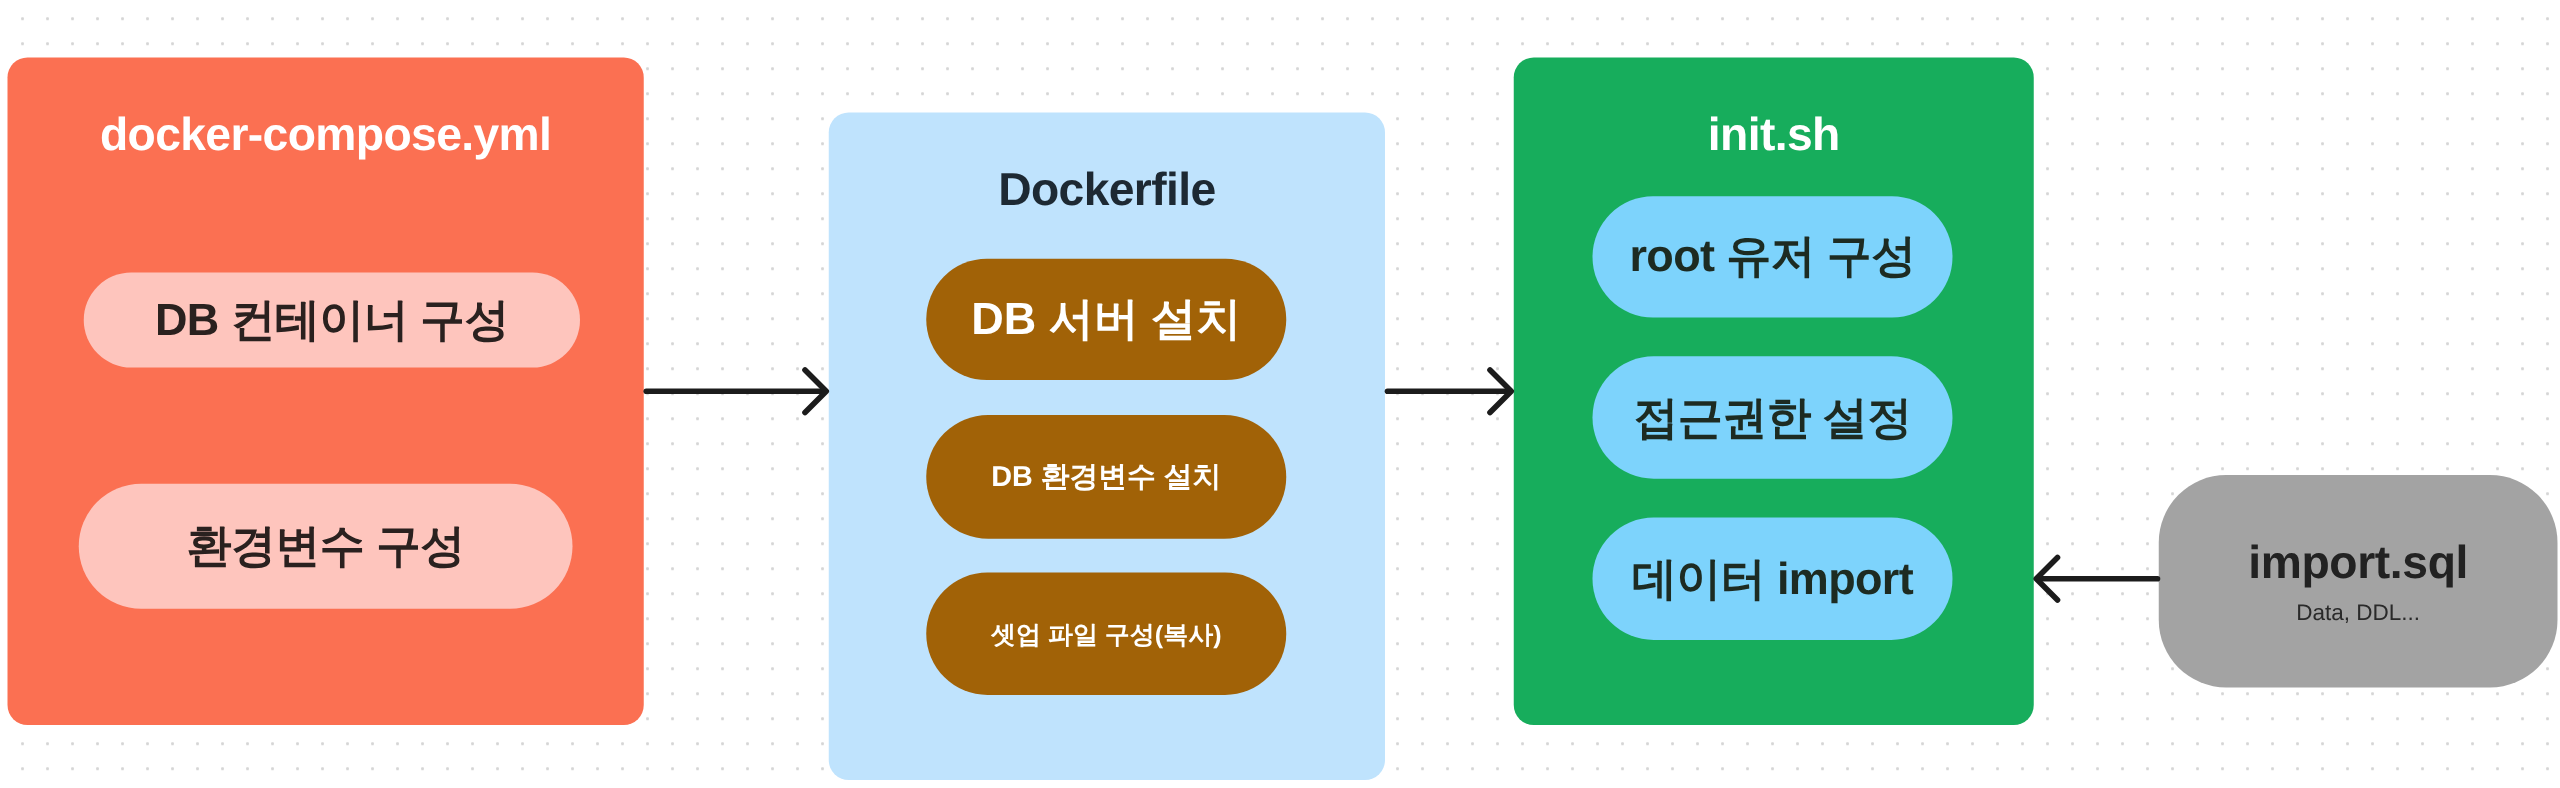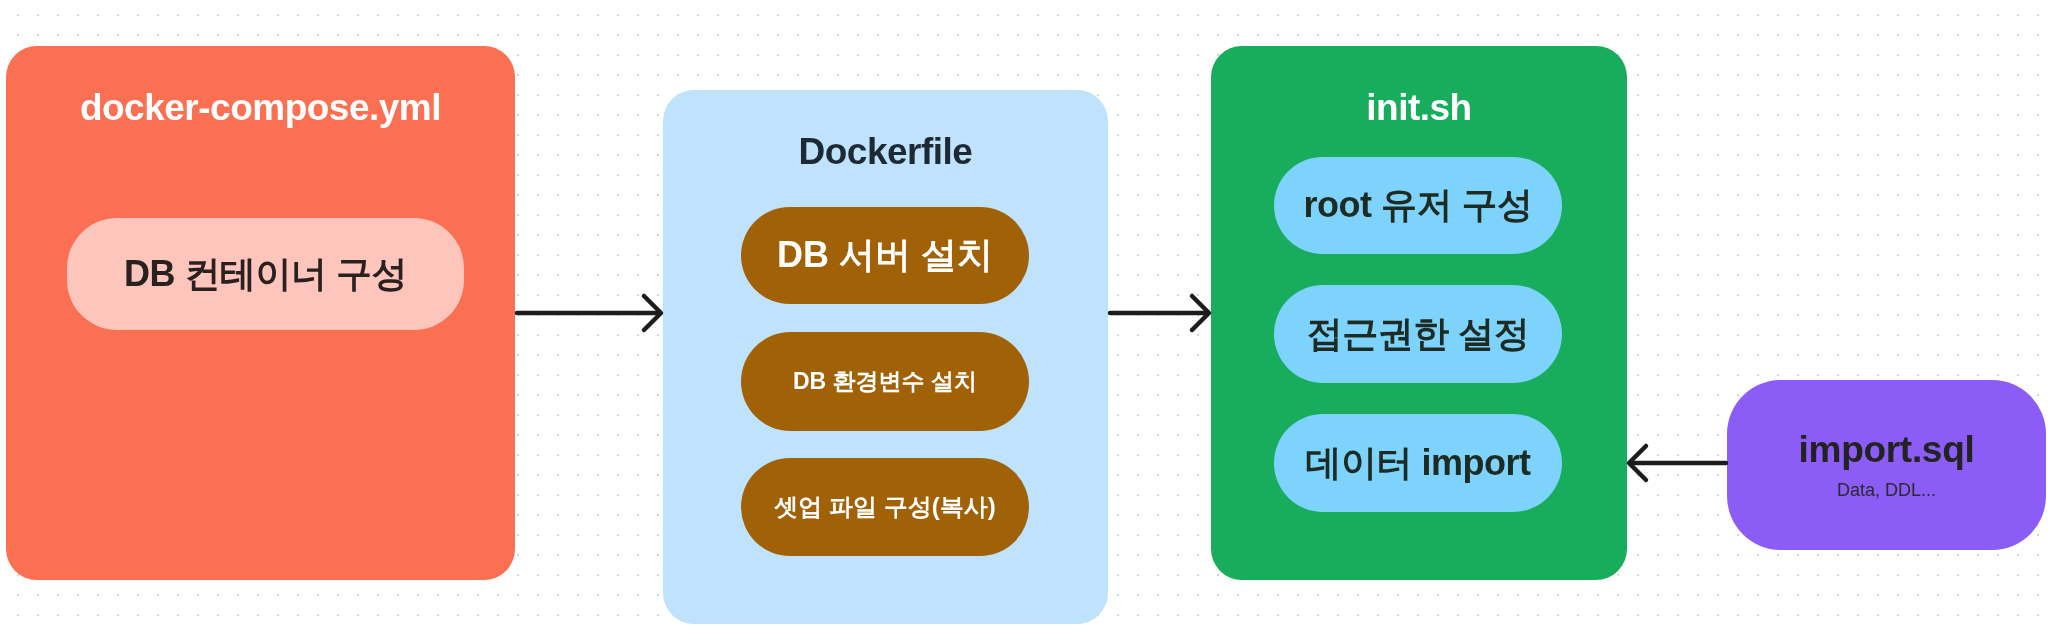--- a/index.html
+++ b/index.html
@@ -5,71 +5,72 @@
   html, body { margin: 0; padding: 0; }
   body {
     width: 2048px; height: 630px; position: relative; overflow: hidden;
     background-color: #ffffff;
     background-image: radial-gradient(circle, #d6d6d6 1px, transparent 1.4px);
     background-size: 20px 20px;
     background-position: 8px 5px;
     font-family: "Liberation Sans", "DejaVu Sans", sans-serif;
   }
   .panel {
-    position: absolute; top: 46px; height: 534px; border-radius: 31px; box-sizing: border-box;
+    position: absolute; top: 46px; height: 534px; border-radius: 16px; box-sizing: border-box;
   }
   .panel-title {
     position: absolute; left: 0; right: 0; top: 40px; text-align: center;
     font-weight: 700; font-size: 37px; letter-spacing: -0.5px; line-height: 44px;
   }
   .pill {
     position: absolute; display: flex; align-items: center; justify-content: center;
     border-radius: 50px; font-weight: 700; box-sizing: border-box; white-space: nowrap;
   }
   #p-compose { left: 6px; width: 509px; background: #fb7052; }
   #p-compose .panel-title { color: #ffffff; }
   #p-compose .pill { background: #fec5bd; color: #2a211f; font-size: 36px; letter-spacing: -0.5px; }
-  #cp1 { left: 61px; top: 172px; width: 397px; height: 112px; }
+  #cp1 { left: 61px; top: 172px; width: 397px; height: 76px; }
   #cp2 { left: 57px; top: 341px; width: 395px; height: 100px; }
 
   #p-docker { left: 663px; width: 445px; background: #bfe3fd; margin-top: 44px; }
   #p-docker .panel-title { color: #1d2933; }
   #p-docker .pill { background: #a16207; color: #ffffff; }
   #dp1 { left: 78px; top: 117px; width: 288px; height: 97px; font-size: 36px; }
   #dp2 { left: 78px; top: 242px; width: 288px; height: 99px; font-size: 23px; }
-  #dp3 { left: 78px; top: 368px; width: 288px; height: 98px; font-size: 24px; text-align: center; }
+  #dp3 { left: 78px; top: 368px; width: 288px; height: 98px; font-size: 20px; text-align: center; }
 
   #p-init { left: 1211px; width: 416px; background: #17ad5c; }
   #p-init .panel-title { color: #ffffff; }
   #p-init .pill { background: #7dd3fc; color: #1d2b22; font-size: 36px; letter-spacing: -0.5px; }
   #ip1 { left: 63px; top: 111px; width: 288px; height: 97px; }
   #ip2 { left: 63px; top: 239px; width: 288px; height: 98px; }
   #ip3 { left: 63px; top: 368px; width: 288px; height: 98px; }
 
   #p-import {
     position: absolute; left: 1727px; top: 380px; width: 319px; height: 170px;
-    background: #8b5cf6; border-radius: 54px; text-align: center; box-sizing: border-box;
+    background: #a3a3a3; border-radius: 54px; text-align: center; box-sizing: border-box;
   }
   #p-import .imp-title {
     position: absolute; left: 0; right: 0; top: 48px;
     font-weight: 700; font-size: 37px; color: #222222; line-height: 44px; letter-spacing: -0.3px;
   }
   #p-import .imp-sub {
     position: absolute; left: 0; right: 0; top: 97px;
     font-size: 18px; color: #2a2a2a; line-height: 26px;
   }
   svg.arrows { position: absolute; left: 0; top: 0; width: 2048px; height: 630px; pointer-events: none; }
   svg.arrows path, svg.arrows line { stroke: #1c1c1c; stroke-width: 4.5; fill: none; stroke-linecap: round; stroke-linejoin: round; }
 </style>
 </head>
 <body>
 
 <div class="panel" id="p-compose">
   <div class="panel-title">docker-compose.yml</div>
   <div class="pill" id="cp1">DB 컨테이너 구성</div>
+  <div class="pill" id="cp2">환경변수 구성</div>
 </div>
 
 <div class="panel" id="p-docker">
   <div class="panel-title">Dockerfile</div>
   <div class="pill" id="dp1">DB 서버 설치</div>
   <div class="pill" id="dp2">DB 환경변수 설치</div>
   <div class="pill" id="dp3">셋업 파일 구성(복사)</div>
 </div>
 
 <div class="panel" id="p-init">

